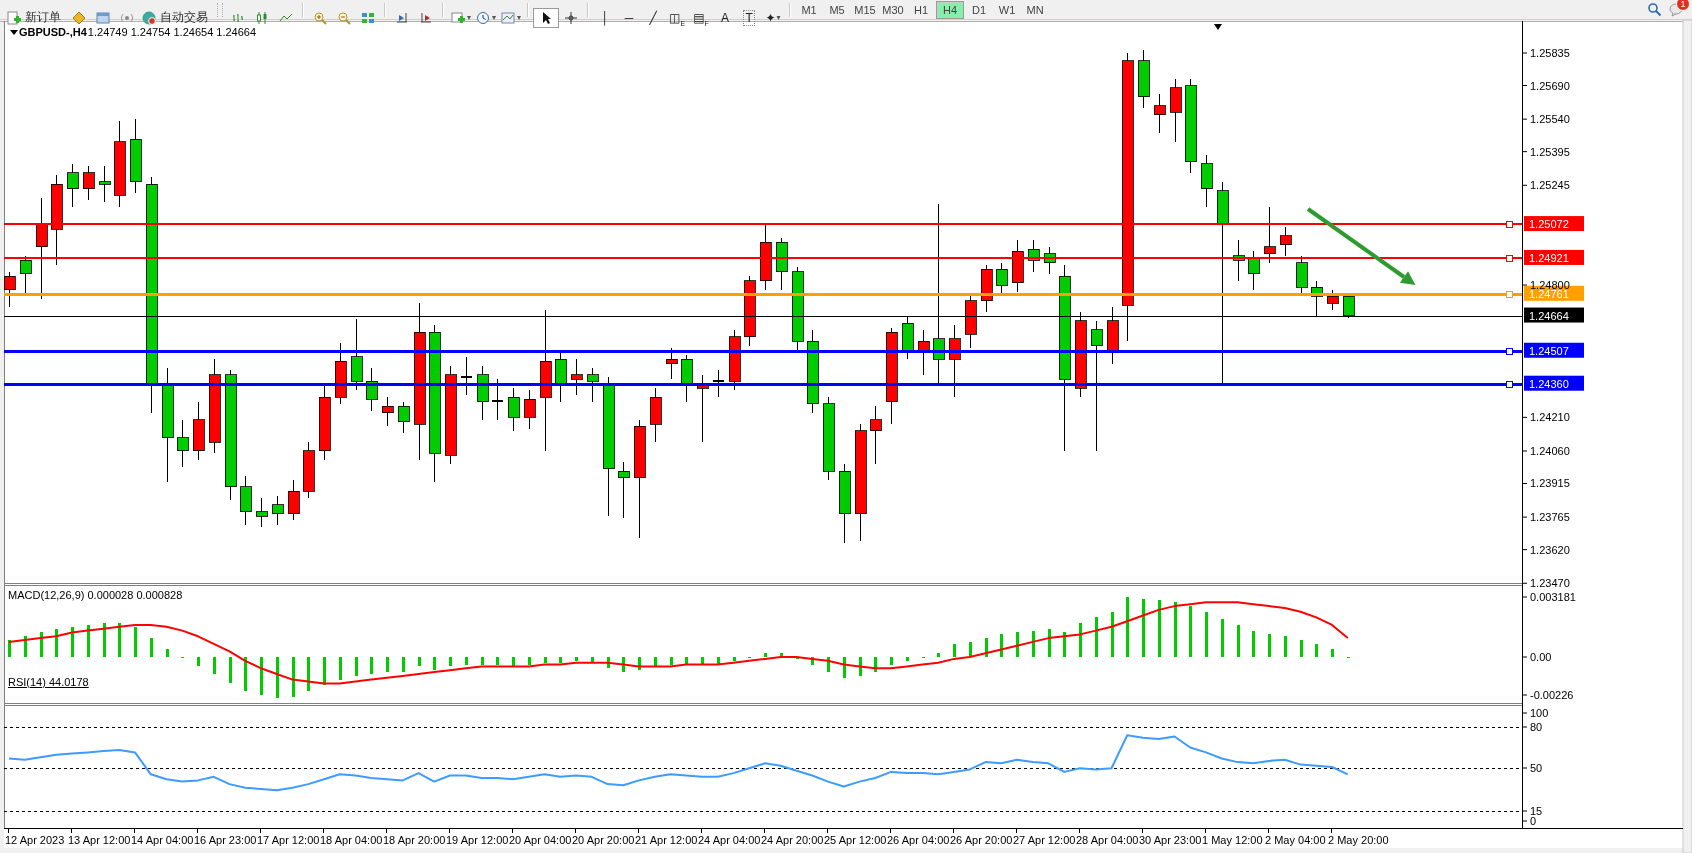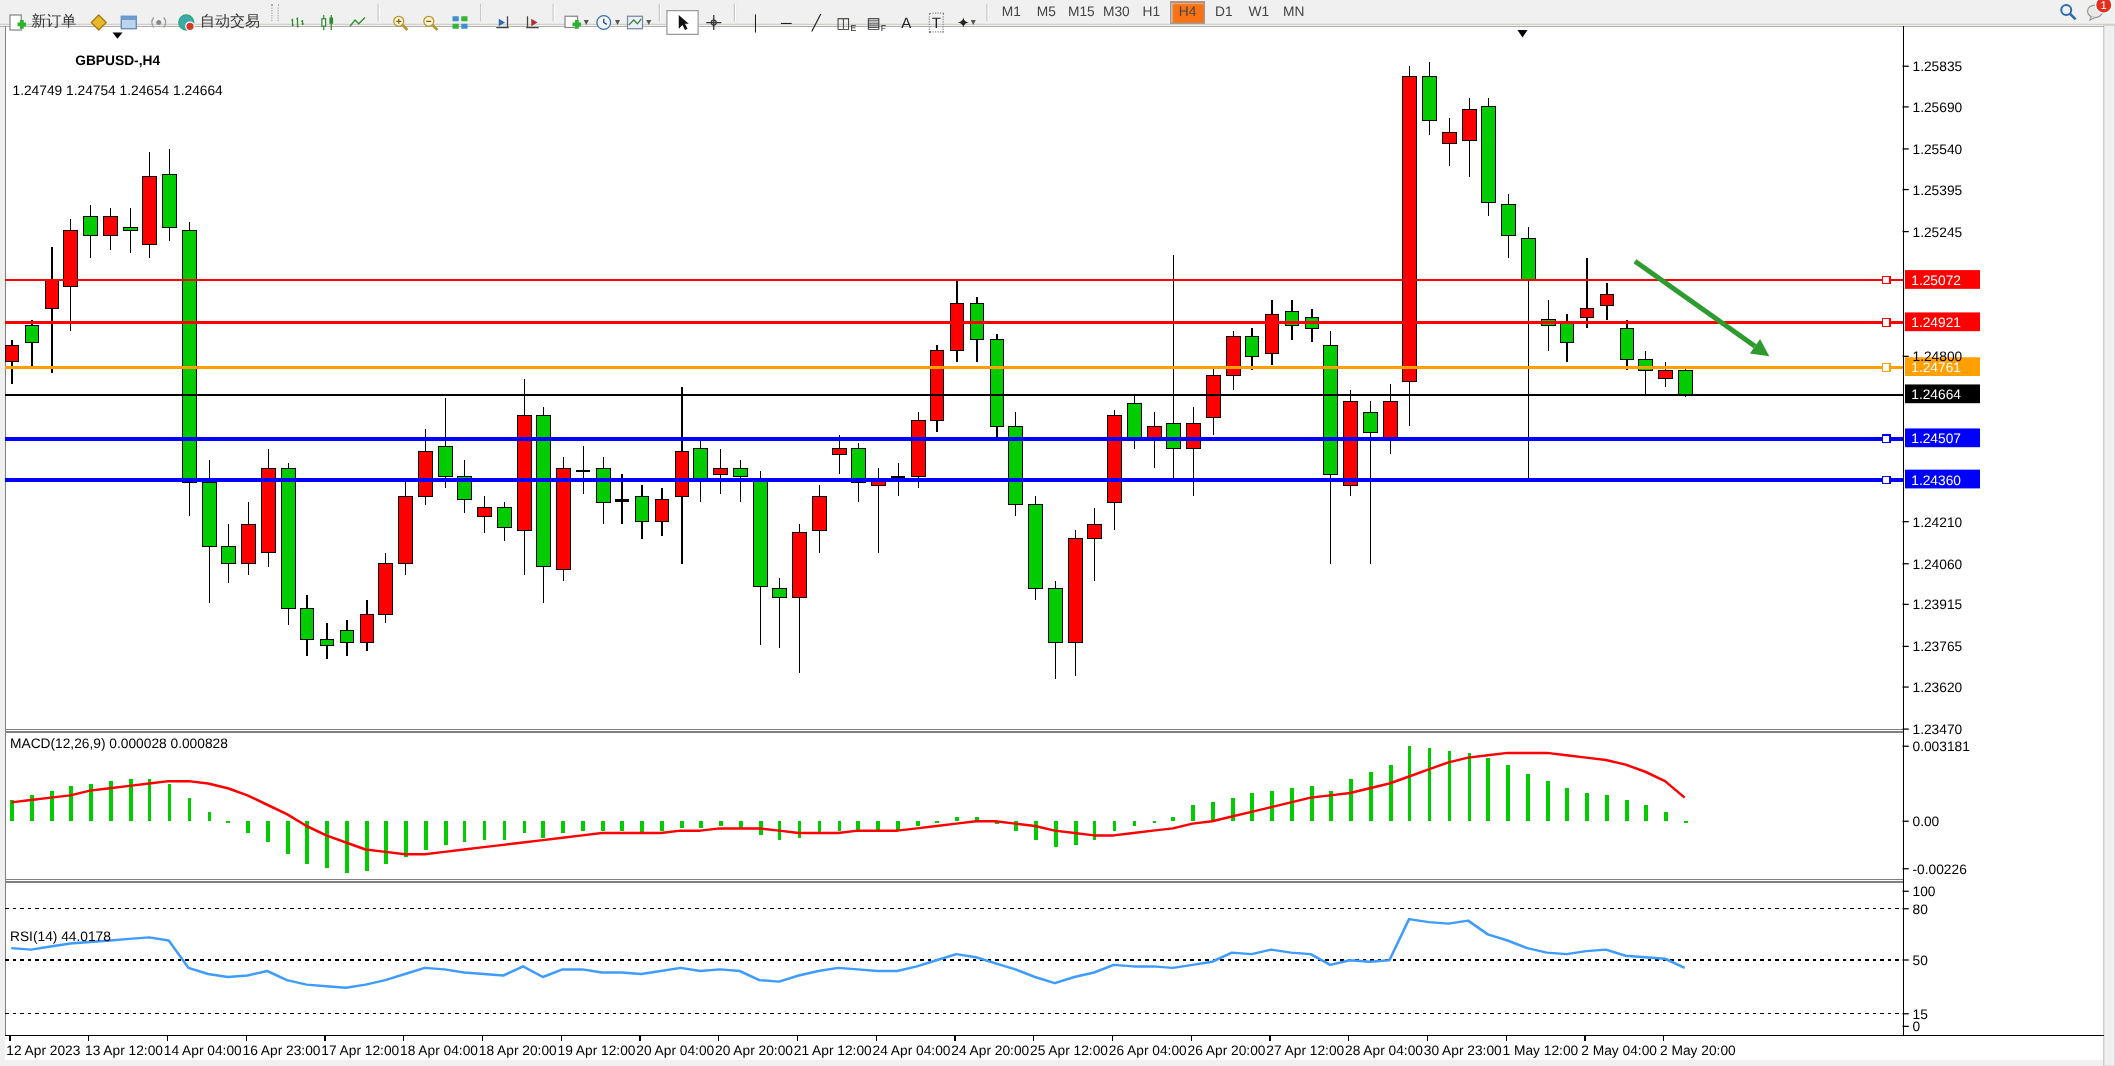--- a/index.html
+++ b/index.html
@@ -7,35 +7,35 @@
   
   #toolbar{position:absolute;left:0;top:0;width:1692px;height:20px;background:#f0f0f0;
            border-bottom:1px solid #d4d0c8;display:flex;align-items:center;padding-left:4px;box-sizing:border-box;z-index:5;}
   .tbtn{height:18px;min-width:20px;display:flex;align-items:center;justify-content:center;
         padding:0 2px;color:#333;font-size:12px;cursor:default;margin-top:16px;}
   .tbtn.lbl{padding-right:6px;gap:3px;font-size:12px;}
   .tsep{width:1px;height:14px;background:#c8c8c8;margin:0 4px;border-right:1px solid #fff;}
   .grip{width:4px;height:14px;margin:0 3px;border-left:1px dotted #aaa;border-right:1px dotted #aaa;}
   .tf{width:26px;height:16px;display:flex;align-items:center;justify-content:center;
       font-size:11px;color:#444;margin:16px 1px;}
-  .tf.active{background:#f97316;border:1px solid #9a9a9a;box-shadow:inset 1px 1px 1px #ccc;}
+  .tf.active{background:#86efac;border:1px solid #9a9a9a;box-shadow:inset 1px 1px 1px #ccc;}
   .caret{font-size:8px;color:#555;margin-left:1px;}
   .ic{display:inline-flex;width:16px;height:16px;align-items:center;justify-content:center;}
   .glyph{font-size:12px;color:#222;}
   .sub{font-size:7px;color:#222;align-self:flex-end;}
   #right-tools{margin-left:auto;display:flex;align-items:center;padding-right:8px;gap:6px;}
   #badge{position:absolute;top:-5px;right:-6px;background:#e03020;color:#fff;border-radius:50%;
          width:12px;height:12px;font-size:9px;display:flex;align-items:center;justify-content:center;border:1px solid #fff;}
   
-  #chart-title{position:absolute;left:10px;top:26px;font-size:11px;color:#000;z-index:4;display:flex;align-items:center;gap:12px;flex-direction:column;}
+  #chart-title{position:absolute;left:10px;top:26px;font-size:11px;color:#000;z-index:4;display:flex;align-items:center;gap:1px;}
   #chart-title .tri{width:0;height:0;border-left:4px solid transparent;border-right:4px solid transparent;border-top:5px solid #000;}
   #chart-title b{font-weight:700;}
   #macd-title,#rsi-title{position:absolute;left:8px;font-size:11px;color:#000;z-index:4;}
   #macd-title{top:589px;}
-  #rsi-title{top:744px;}
+  #rsi-title{top:676px;text-decoration:underline;}
   svg text{font-family:"Liberation Sans",sans-serif;}
 </style>
 </head>
 <body>
 
 <div id="screen">
 
   <div id="toolbar">
     <div class="tbtn lbl">
       <span class="ic">

